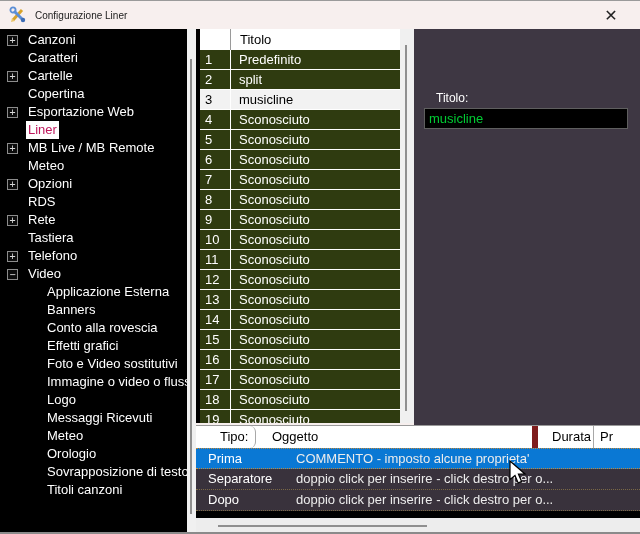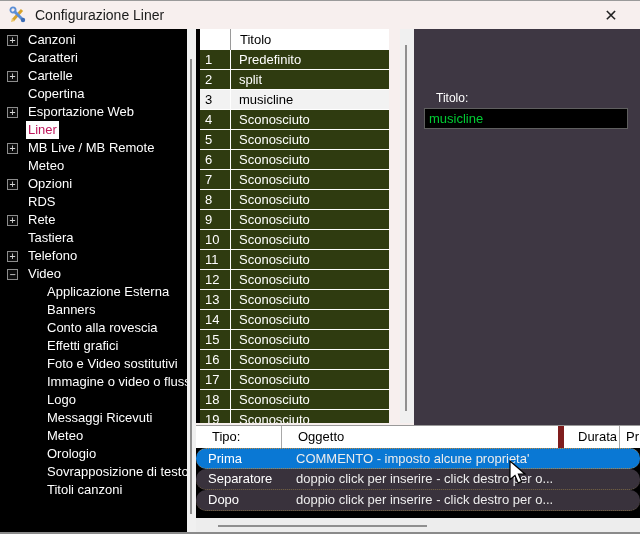--- a/index.html
+++ b/index.html
@@ -3,68 +3,68 @@
 <meta charset="utf-8">
 <style>
   html,body{margin:0;padding:0;}
   body{font-family:"Liberation Sans",sans-serif;background:#666;}
   #window{position:relative;width:640px;height:534px;background:#f7efee;overflow:hidden;
           border-top:1px solid #9a9a9a;border-bottom:2px solid #8a8a8a;box-sizing:border-box;}
 
   
   #titlebar{position:absolute;left:0;top:0;width:640px;height:28px;background:#f7efee;display:flex;align-items:center;}
   #title-icon{margin-left:9px;width:18px;height:18px;flex:none;}
-  #title-text{margin-left:8px;font-size:14px;color:#1b1b1b;}
+  #title-text{margin-left:8px;font-size:10px;color:#1b1b1b;}
   #close-btn{position:absolute;right:14px;top:0;width:30px;height:28px;display:flex;align-items:center;justify-content:center;
              font-size:16px;color:#222;cursor:default;}
 
   
   #sidebar{position:absolute;left:0;top:28px;width:187px;height:503px;background:#000;overflow:hidden;padding-top:2px;box-sizing:border-box;}
   .tree-item{height:18px;line-height:18px;font-size:13px;color:#fff;white-space:nowrap;display:flex;align-items:center;}
   .tree-expander{width:11px;height:11px;box-sizing:border-box;border:1px solid #8c8c8c;background:#0c0c0c;color:#d8d8d8;
                  font-size:10px;line-height:9px;text-align:center;margin-left:7px;margin-right:8px;flex:none;
                  font-family:"DejaVu Sans Mono",monospace;}
   .tree-spacer0{width:26px;flex:none;}
   .tree-spacer1{width:45px;flex:none;}
   .tree-label{padding:0 2px;}
   .tree-label.selected{background:#fff;color:#be185d;}
 
   
   .vstrip{position:absolute;background:#f0f0f0;}
   .vthumb{position:absolute;width:2px;background:#8f8f8f;}
   .hthumb{position:absolute;height:2px;background:#8f8f8f;}
 
   
-  #grid{position:absolute;left:196px;top:28px;width:193px;height:394px;background:#2f3b10;overflow:hidden;
+  #grid{position:absolute;left:196px;top:28px;width:208px;height:394px;background:#2f3b10;overflow:hidden;
         border-left:4px solid #000;box-sizing:border-box;}
   #grid-header{height:21px;background:#fff;display:flex;color:#000;font-size:13px;}
   .gh-num{width:31px;flex:none;border-right:1px solid #9a9a9a;box-sizing:border-box;}
   .gh-title{padding-left:9px;line-height:21px;}
   .grid-row{height:20px;display:flex;border-bottom:1px solid #fff;box-sizing:border-box;font-size:13px;color:#fff;}
   .g-num{width:31px;flex:none;border-right:1px solid #fff;box-sizing:border-box;line-height:19px;padding-left:5px;}
   .g-title{line-height:19px;padding-left:8px;white-space:nowrap;}
   .grid-row.selected{background:#f2f2f2;color:#000;}
 
   
   #detail{position:absolute;left:414px;top:28px;width:226px;height:396px;background:#3e3743;}
   #detail-label{position:absolute;left:22px;top:62px;font-size:12px;color:#fff;}
   #detail-input{position:absolute;left:10px;top:79px;width:198px;height:19px;background:#000;border:1px solid #5f5f5f;
                 color:#00cc33;font-size:13px;font-family:"Liberation Sans",sans-serif;padding:0 0 0 4px;outline:none;}
 
   
   #bottom{position:absolute;left:196px;top:424px;width:444px;height:110px;background:#000;}
   #bottom-header{height:22px;background:#fff;display:flex;border-top:1px solid #999;box-sizing:content-box;
                  font-size:13px;color:#000;overflow:hidden;}
   .bh-cell{line-height:22px;box-sizing:border-box;white-space:nowrap;overflow:hidden;}
-  .bh0{width:86px;flex:none;padding-left:16px;border-right:1px solid #a8a8a8;}
+  .bh0{width:60px;flex:none;padding-left:24px;border-right:1px solid #a8a8a8;border-radius:6px;}
   .bh1{width:282px;flex:none;padding-left:16px;border-right:6px solid #7f1d1d;}
   .bh2{width:56px;flex:none;padding-left:14px;border-right:1px solid #a8a8a8;}
   .bh3{flex:1;padding-left:6px;}
   .b-row{height:21px;display:flex;background:#39323c;color:#fff;font-size:13px;
-         border-bottom:1px dotted #7a6845;box-sizing:border-box;overflow:hidden;border-radius:10px;}
+         border-bottom:1px dotted #7a6845;box-sizing:border-box;overflow:hidden;}
   .b-row.selected{background:#0a78d4;border-top:1px dotted #c08a3e;border-bottom:1px dotted #c08a3e;}
   .b-cell{line-height:20px;box-sizing:border-box;white-space:nowrap;overflow:hidden;}
   .b0{width:84px;flex:none;padding-left:12px;}
   .b1{width:282px;flex:none;padding-left:16px;color:#ececec;}
   .b2{width:56px;flex:none;padding-left:14px;}
   .b3{flex:1;padding-left:6px;}
   #bottom-scroll{margin-top:7px;height:15px;background:#ededed;position:relative;}
 
   #cursor{position:absolute;left:509px;top:459px;z-index:10;}
 </style>

